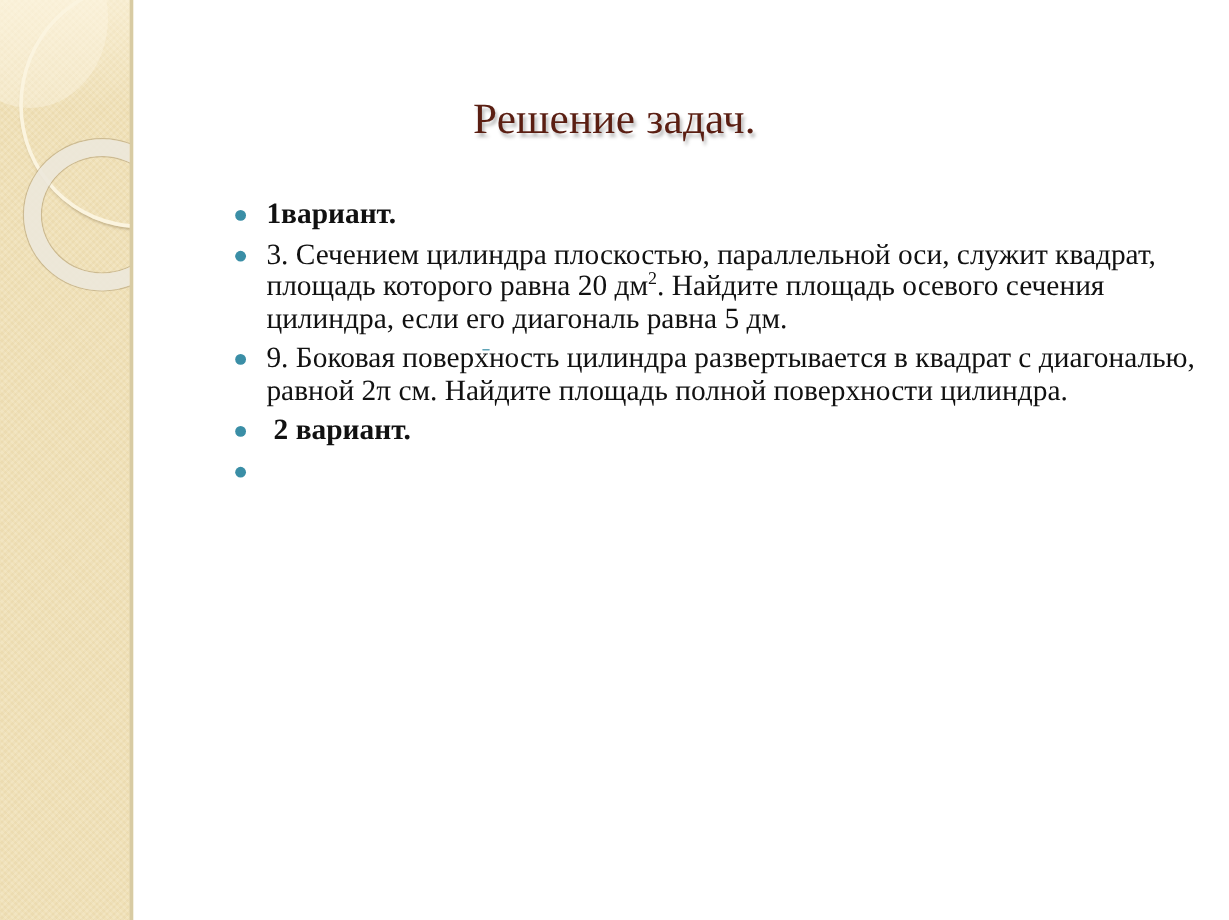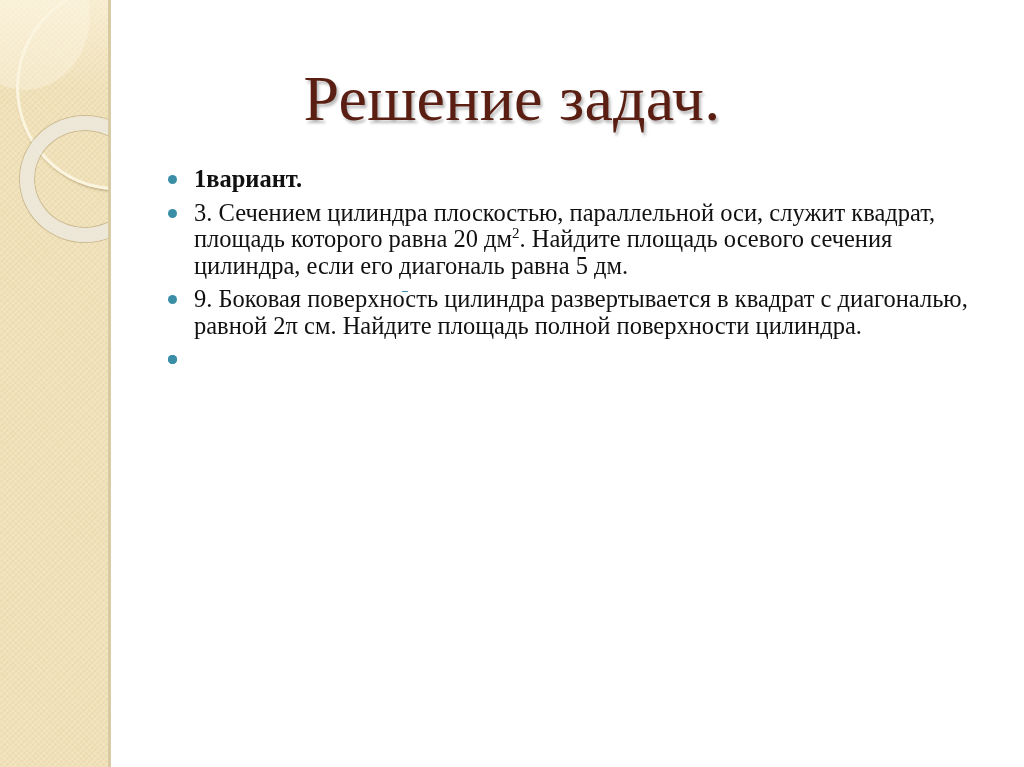--- a/index.html
+++ b/index.html
@@ -71,36 +71,36 @@
       background: rgba(255,250,235,0.35);
     }
     .title {
       position: absolute;
       left: 0;
       top: 64px;
       width: 1024px;
       text-align: center;
       padding-left: 0;
       font-family: "Liberation Serif", "DejaVu Serif", serif;
-      font-size: 64px;
+      font-size: 36px;
       line-height: 70px;
       color: #5a1e12;
       text-shadow: 2px 3px 3px rgba(0,0,0,0.28);
       margin: 0;
       font-weight: normal;
       letter-spacing: 0.2px;
       text-indent: 0;
     }
     .title span {
       position: relative;
       left: 0;
     }
     .content {
       position: absolute;
-      left: 168px;
+      left: 196px;
       top: 166px;
       width: 820px;
       margin: 0;
       padding: 0;
       list-style: none;
       font-family: "Liberation Serif", "DejaVu Serif", serif;
       font-size: 24.5px;
       line-height: 26.5px;
       color: #111111;
     }
@@ -160,20 +160,21 @@
     <li>
       <span class="bullet"></span>
       <span>3. Сечением цилиндра плоскостью, параллельной оси, служит квадрат, площадь которого равна 20 дм</span><sup>2</sup><span>. Найдите площадь осевого сечения цилиндра, если его диагональ равна 5 дм.</span>
     </li>
     <li>
       <span class="bullet"></span>
       <span>9. Боковая поверхность цилиндра развертывается в квадрат с диагональю, равной 2π см. Найдите площадь полной поверхности цилиндра.</span>
     </li>
     <li>
       <span class="bullet"></span>
+      <span class="heading indent">2 вариант.</span>
     </li>
     <li>
       <span class="bullet"></span>
     </li>
   </ul>
 
   <div class="mark"></div>
 </div>
 
 </body></html>

